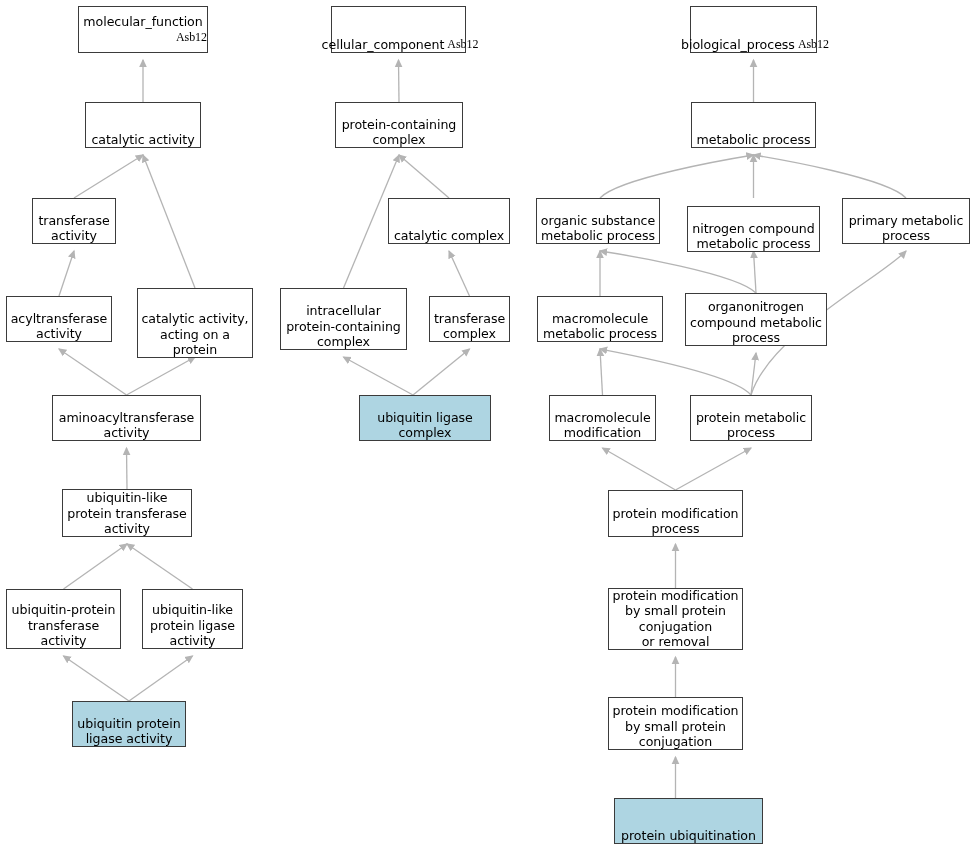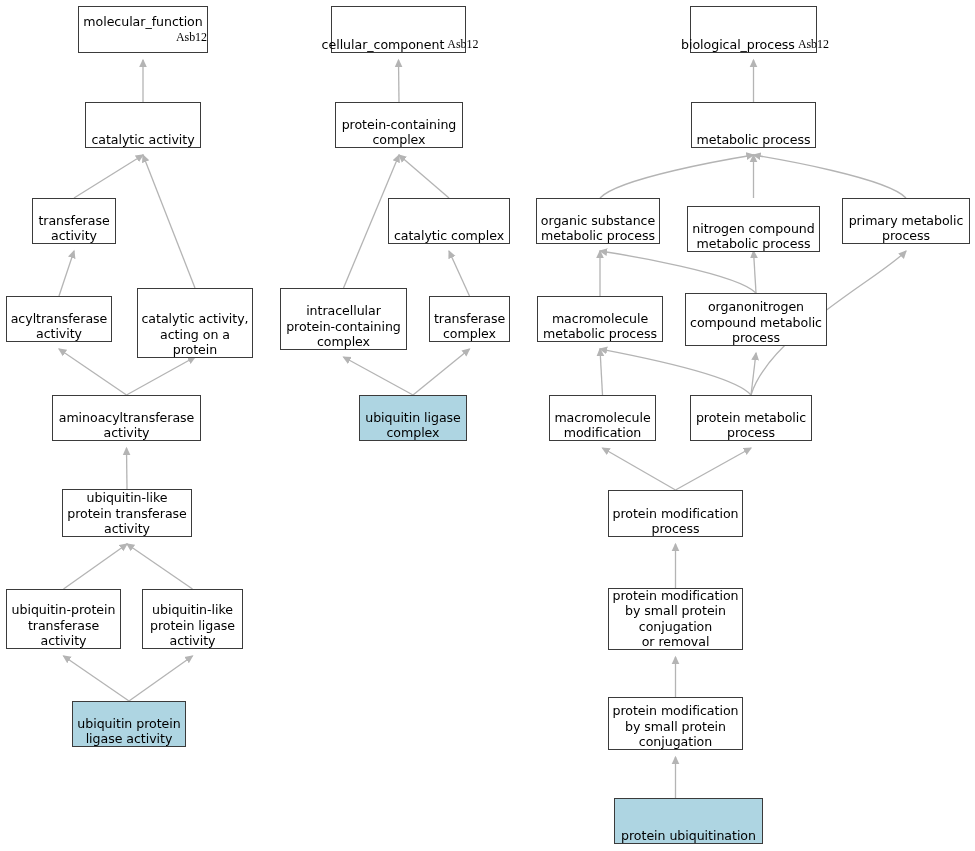--- a/index.html
+++ b/index.html
@@ -96,21 +96,21 @@
 complex</span></div>
       <div class="node" style="left: 429px; top: 296px; width: 81px; height: 46px;"><span class="lbl">transferase
 complex</span></div>
       <div class="node" style="left: 537px; top: 296px; width: 126px; height: 46px;"><span class="lbl">macromolecule
 metabolic process</span></div>
       <div class="node" style="left: 685px; top: 293px; width: 142px; height: 53px;"><span class="lbl">organonitrogen
 compound metabolic
 process</span></div>
       <div class="node" style="left: 52px; top: 395px; width: 149px; height: 46px;"><span class="lbl">aminoacyltransferase
 activity</span></div>
-      <div class="node hl" style="left: 359px; top: 395px; width: 108px; height: 46px;"><span class="lbl">ubiquitin ligase
+      <div class="node hl" style="left: 359px; top: 395px; width: 132px; height: 46px;"><span class="lbl">ubiquitin ligase
 complex</span></div>
       <div class="node" style="left: 549px; top: 395px; width: 107px; height: 46px;"><span class="lbl">macromolecule
 modification</span></div>
       <div class="node" style="left: 690px; top: 395px; width: 122px; height: 46px;"><span class="lbl">protein metabolic
 process</span></div>
       <div class="node" style="left: 62px; top: 489px; width: 130px; height: 48px;"><span class="lbl">ubiquitin-like
 protein transferase
 activity</span></div>
       <div class="node" style="left: 608px; top: 490px; width: 135px; height: 47px;"><span class="lbl">protein modification
 process</span></div>

